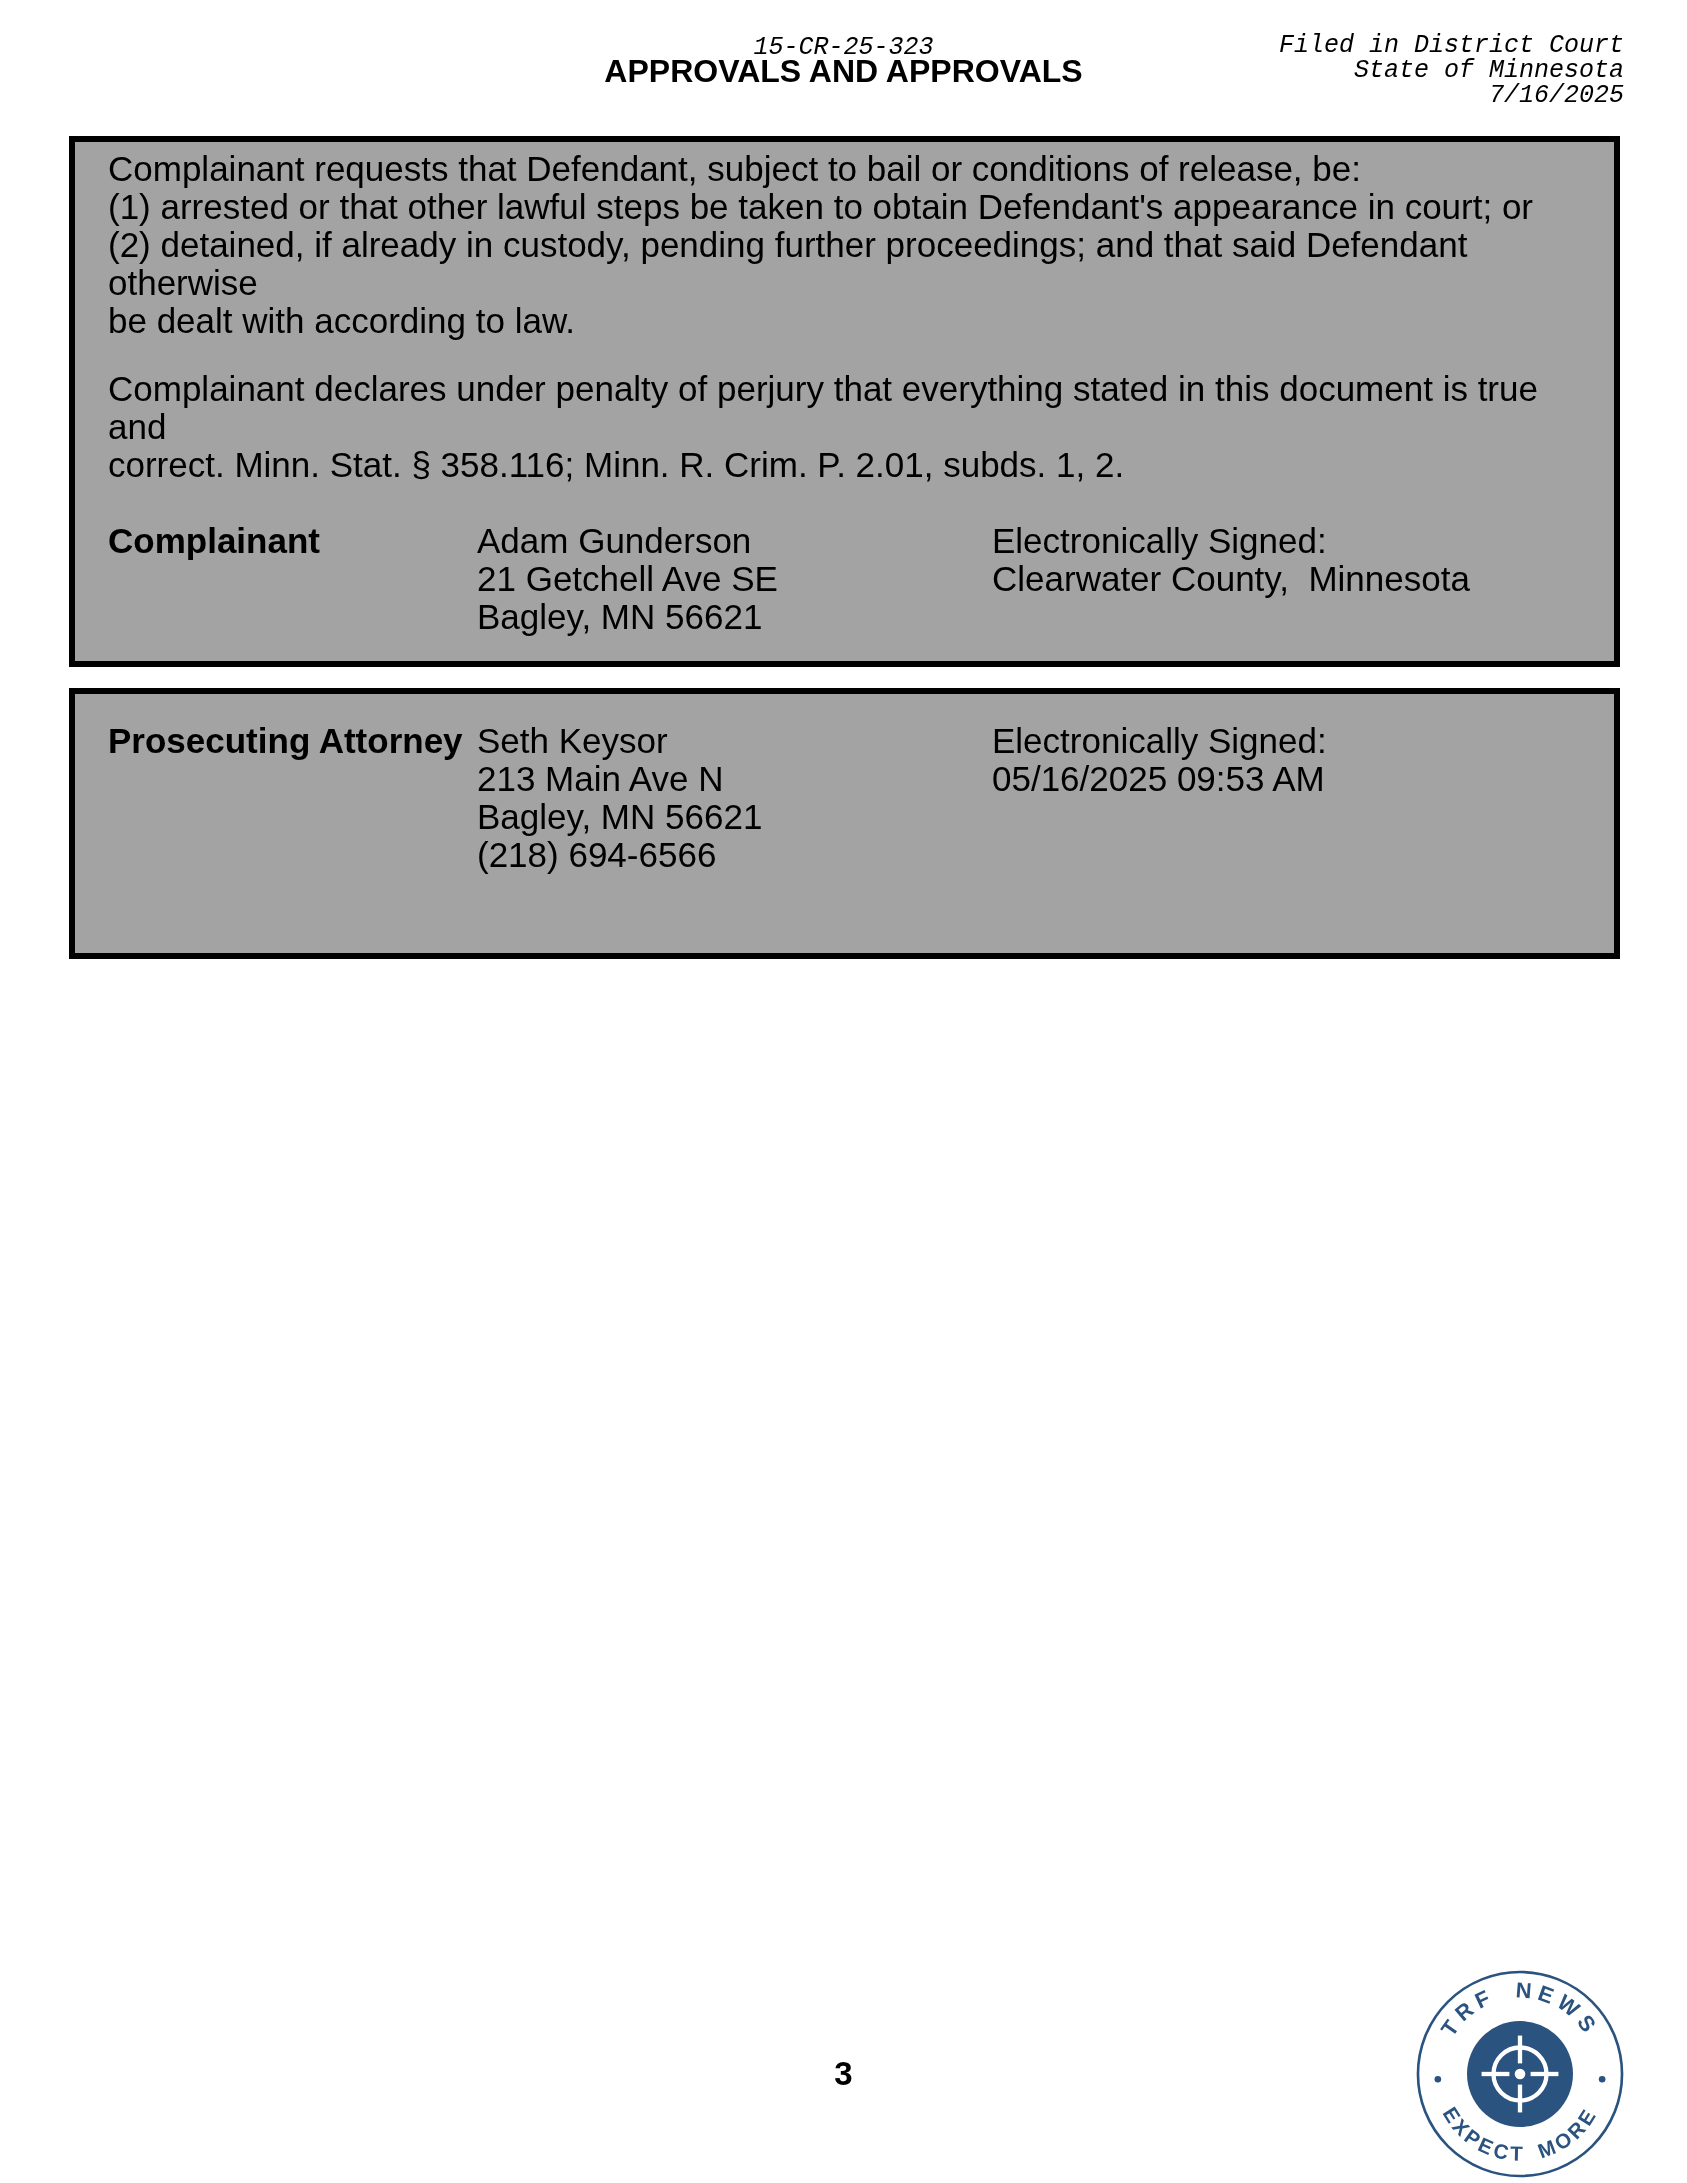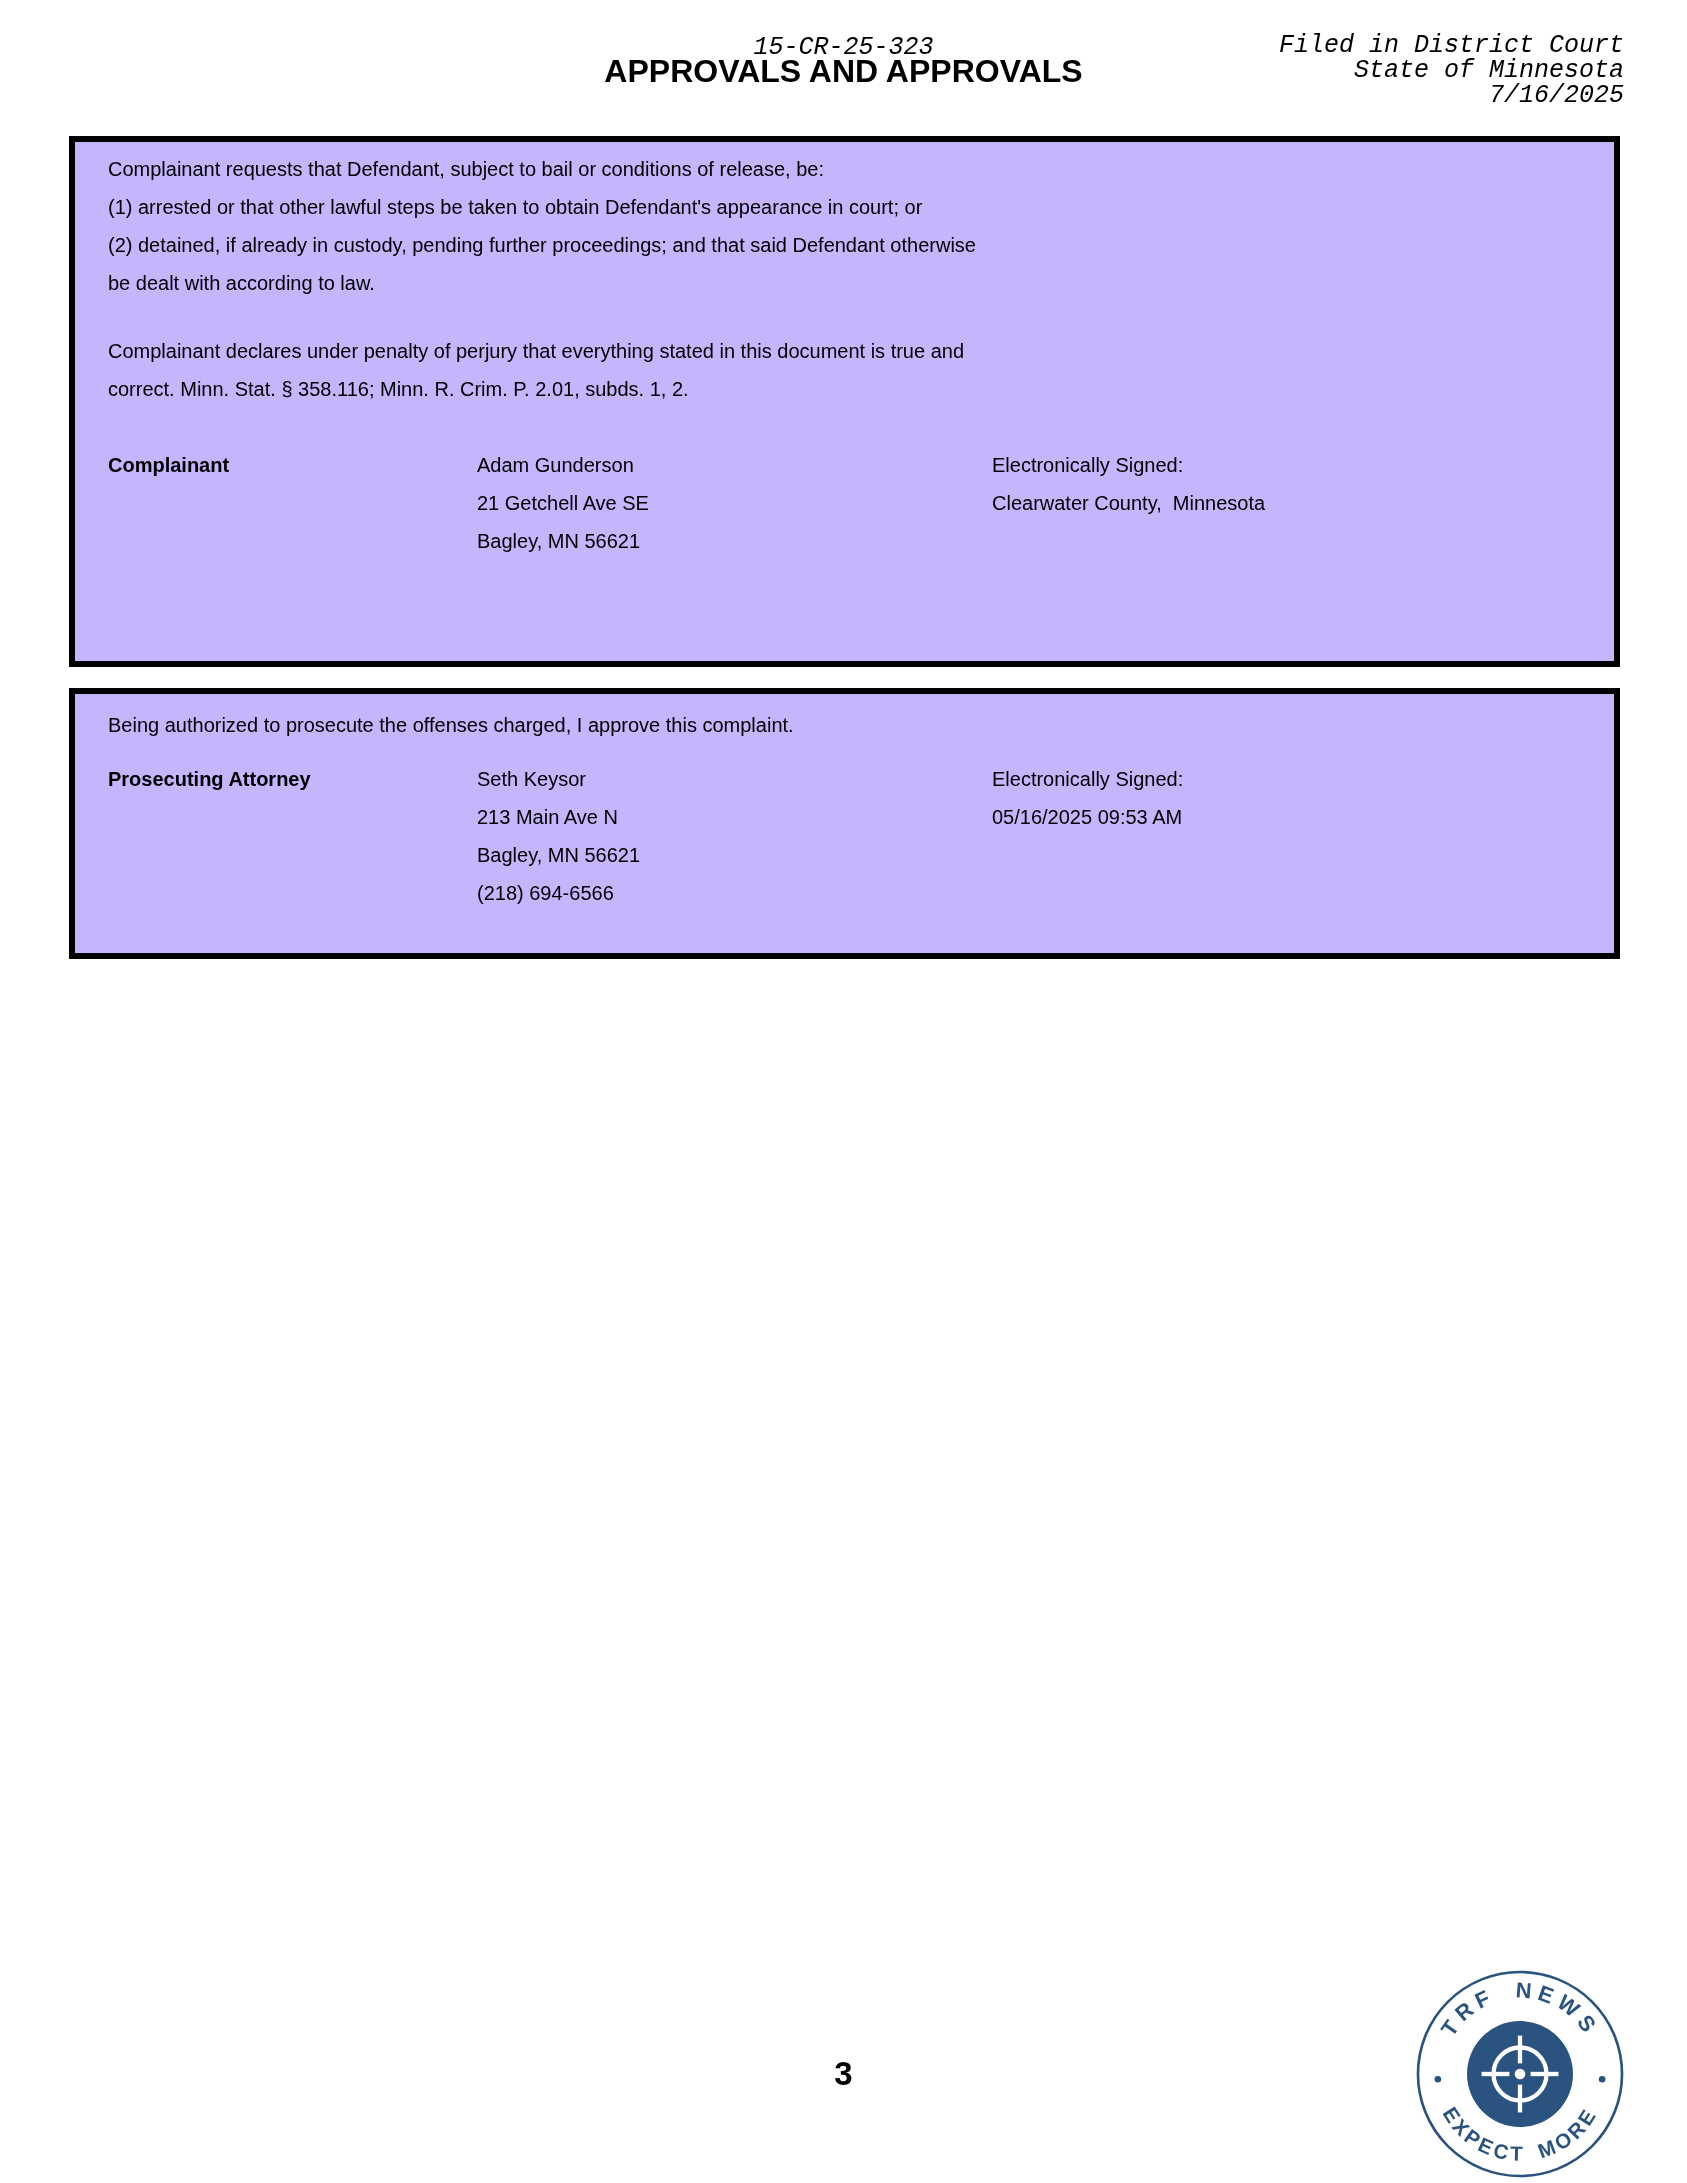--- a/index.html
+++ b/index.html
@@ -23,23 +23,23 @@
   }
   .filed-stamp {
     position:absolute; top:33px; right:63px; text-align:right;
     font-family:"Liberation Mono","DejaVu Sans Mono",monospace;
     font-style:italic; font-size:25px; line-height:25px;
   }
 
   
   .box {
     position:absolute; left:69px; width:1551px;
-    border:6.6px solid #000; background:#c4b5fd;
+    border:6.6px solid #000; background:#a3a3a3;
     padding:8px 33px 0 33px;
-    font-size:20px; line-height:38px;
+    font-size:35px; line-height:38px;
   }
   .box1 { top:136px; height:531px; }
   .box2 { top:688px; height:271px; padding-top:12px; }
   .para2 { margin-top:30px; }
 
   .sig-row {
     display:grid; grid-template-columns:369px 515px 1fr;
     align-items:start;
   }
   .box1 .sig-row { margin-top:38px; }
@@ -88,21 +88,20 @@
 Bagley, MN 56621</div>
       </div>
       <div class="sig-signed-col">
         <div data-bind="complainant_box.signature.signed_label">Electronically Signed:</div>
         <div data-bind="complainant_box.signature.signed_location">Clearwater County,  Minnesota</div>
       </div>
     </div>
   </section>
 
   <section class="box box2">
-    <p data-bind="attorney_box.approval_text">Being authorized to prosecute the offenses charged, I approve this complaint.</p>
     <div class="sig-row">
       <div class="sig-label" data-bind="attorney_box.signature.role_label">Prosecuting Attorney</div>
       <div class="sig-name-col">
         <div data-bind="attorney_box.signature.name">Seth Keysor</div>
         <div data-bind="attorney_box.signature.address_lines">213 Main Ave N
 Bagley, MN 56621
 (218) 694-6566</div>
       </div>
       <div class="sig-signed-col">
         <div data-bind="attorney_box.signature.signed_label">Electronically Signed:</div>

